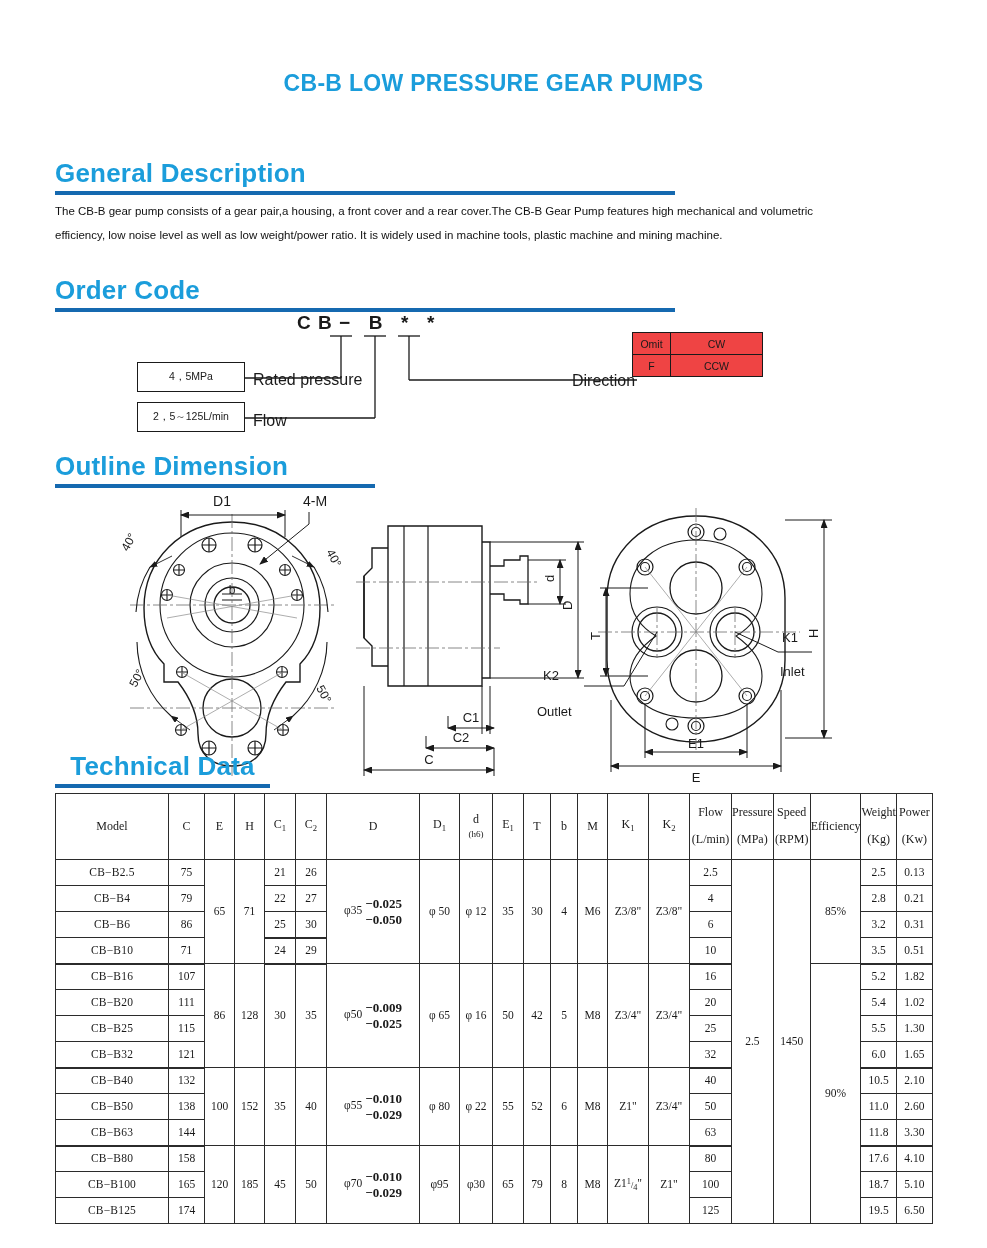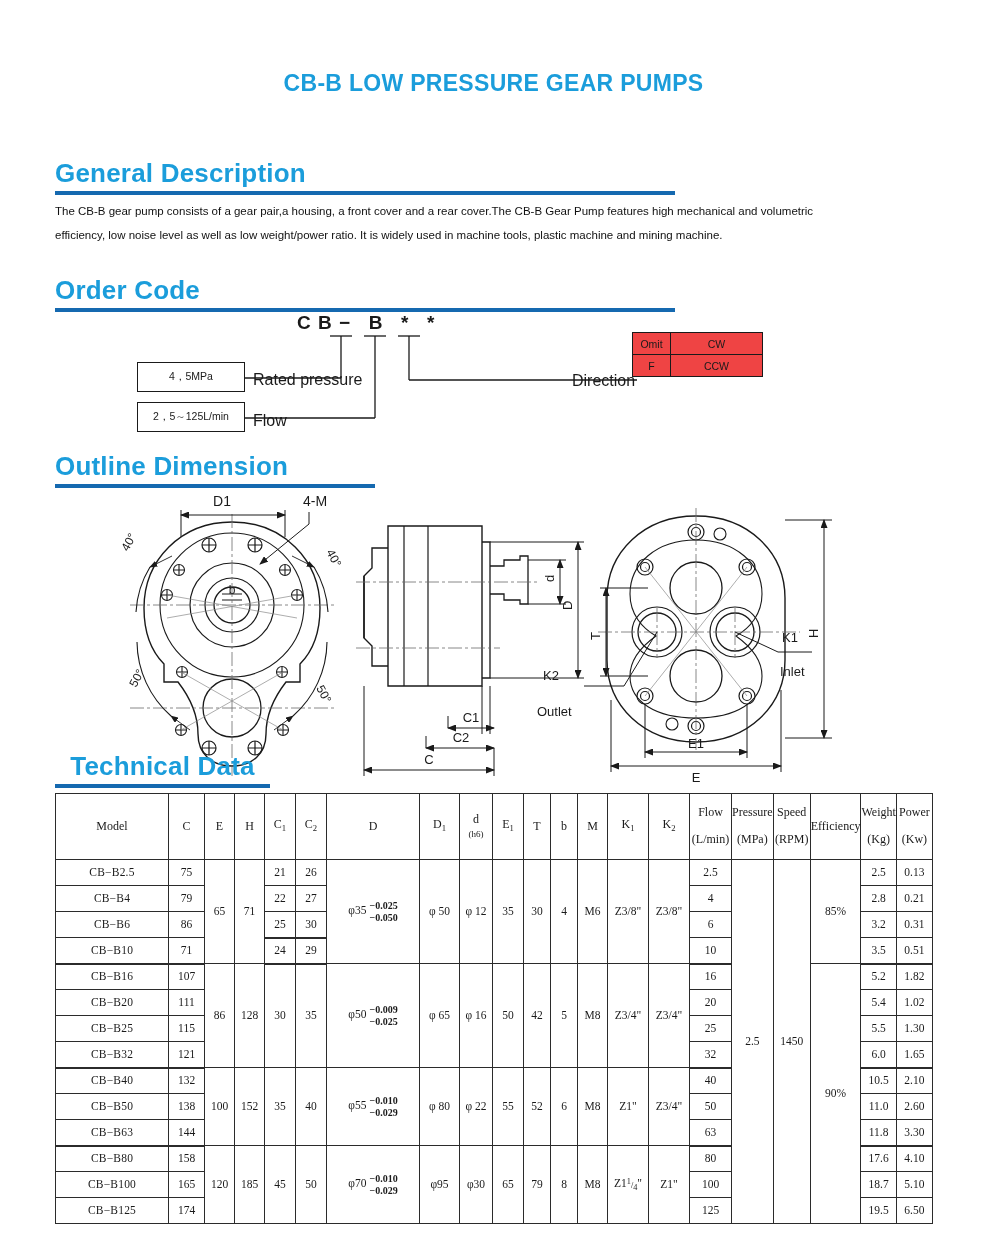--- a/index.html
+++ b/index.html
@@ -107,21 +107,21 @@
     padding: 0;
     line-height: 1.15;
   }
   table.td thead th { height: 66px; font-size: 12px; }
   table.td tbody td { height: 26px; }
   th.hsmall { font-size: 9px; line-height:1.25; }
   th.hmodel { font-size: 12.5px; }
   .sub { font-size: 0.72em; vertical-align: sub; }
   .tol {
     display:inline-block;
-    font-size:10px;
+    font-size:13px;
     line-height:1.18;
     text-align:left;
     vertical-align:middle;
     margin-left:3px;
     font-weight:bold;
   }
   .frac {
     display:inline-block;
     font-size:0.72em;
     vertical-align: -0.1em;

